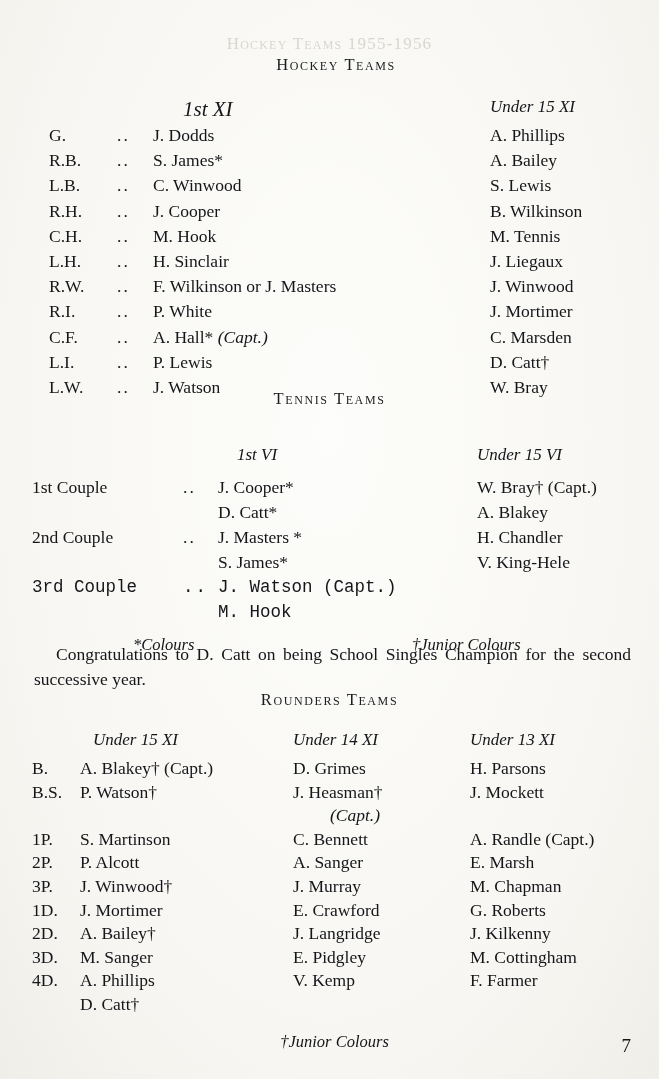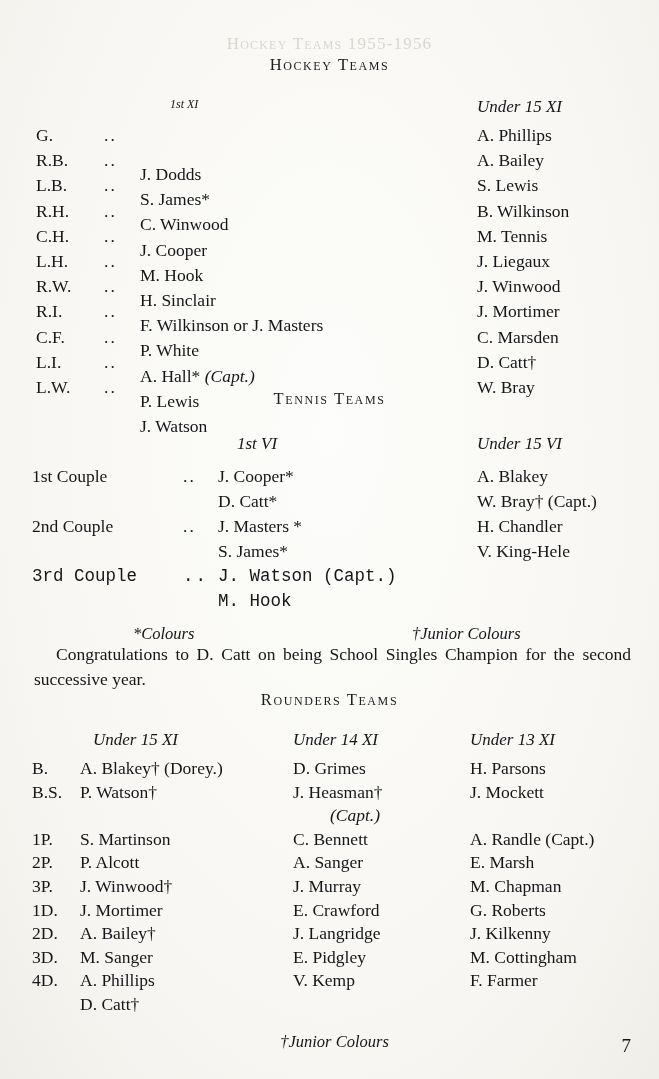--- a/index.html
+++ b/index.html
@@ -41,33 +41,33 @@
     font-variant: small-caps;
     font-size: 16.5px;
     letter-spacing: 1.6px;
     color: #1b1c20;
   }
 
   
   .hockey {
     position: absolute;
     top: 55px;
-    left: 0;
+    left: 13px;
     right: 0;
   }
   .hockey-heads {
     position: relative;
     height: 26px;
     margin-top: 22px;
   }
   .head-1stxi {
     position: absolute;
     left: 170px;
     font-style: italic;
-    font-size: 12px;
+    font-size: 21px;
   }
   .head-u15xi {
     position: absolute;
     left: 477px;
     font-style: italic;
     font-size: 17px;
   }
   .hockey-rows { position: relative; margin-top: 2px; }
   .hrow {
     position: relative;
@@ -80,39 +80,38 @@
     width: 60px;
   }
   .hrow .dots {
     position: absolute;
     left: 104px;
     letter-spacing: 2px;
   }
   .hrow .name1 {
     position: absolute;
     left: 140px;
-    margin-top: 39px;
   }
   .hrow .name2 {
     position: absolute;
     left: 477px;
   }
   .ital { font-style: italic; }
 
   
   .tennis {
     position: absolute;
     top: 389px;
     left: 0;
     right: 0;
   }
   .tennis-heads {
     position: relative;
     height: 26px;
-    margin-top: 25px;
+    margin-top: 36px;
     padding-left: 15px;
   }
   .head-1stvi {
     position: absolute;
     left: 237px;
     font-style: italic;
     font-size: 17px;
   }
   .head-u15vi {
     position: absolute;
@@ -314,22 +313,22 @@
 
     <div class="tennis-rows">
       <div class="trow" style="height:50px;">
         <span class="couple">1st Couple</span>
         <span class="dots">..</span>
         <span class="pair">
           <span class="line" style="display:block">J. Cooper*</span>
           <span class="line" style="display:block">D. Catt*</span>
         </span>
         <span class="right">
+          <span class="line" style="display:block">W. Bray† (Capt.)</span>
           <span class="line" style="display:block">A. Blakey</span>
-          <span class="line" style="display:block">W. Bray† (Capt.)</span>
         </span>
       </div>
       <div class="trow" style="height:50px;">
         <span class="couple">2nd Couple</span>
         <span class="dots">..</span>
         <span class="pair">
           <span class="line" style="display:block">J. Masters *</span>
           <span class="line" style="display:block">S. James*</span>
         </span>
         <span class="right">
@@ -360,21 +359,21 @@
 
     <div class="rnd-heads">
       <div class="h h-a">Under 15 XI</div>
       <div class="h h-b">Under 14 XI</div>
       <div class="h h-c">Under 13 XI</div>
     </div>
 
     <div class="rnd-rows">
       <div class="rrow">
         <span class="pos">B.</span>
-        <span class="c1">A. Blakey† (Dorey.)</span>
+        <span class="c1">A. Blakey† (Capt.)</span>
         <span class="c2">D. Grimes</span>
         <span class="c3">H. Parsons</span>
       </div>
       <div class="rrow">
         <span class="pos">B.S.</span>
         <span class="c1">P. Watson†</span>
         <span class="c2">J. Heasman†</span>
         <span class="c3">J. Mockett</span>
       </div>
       <div class="rrow">

